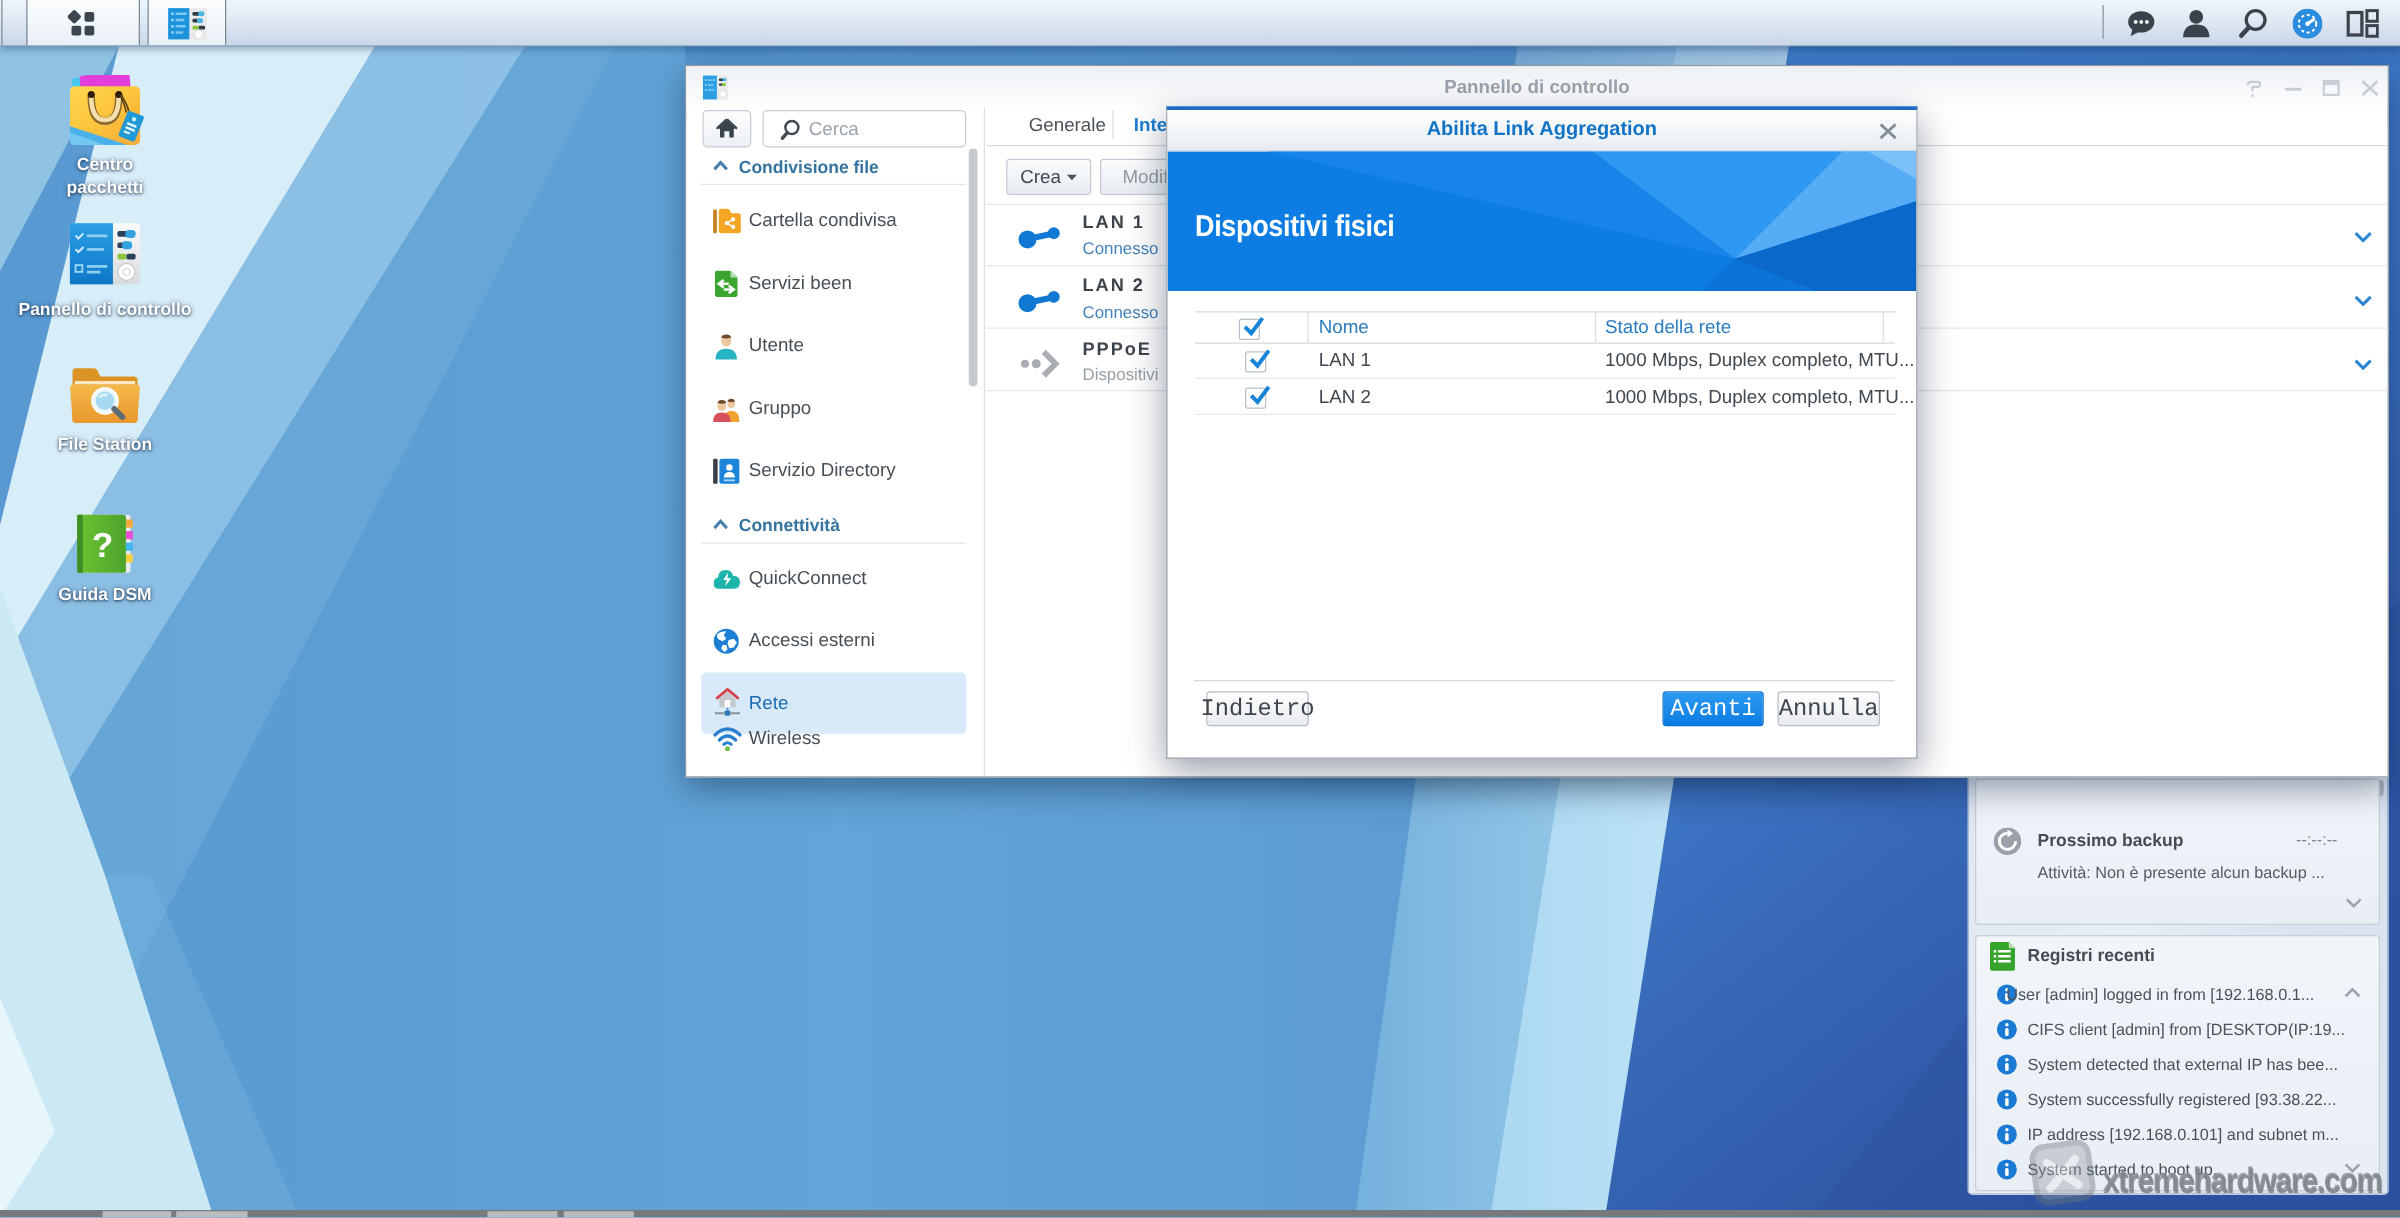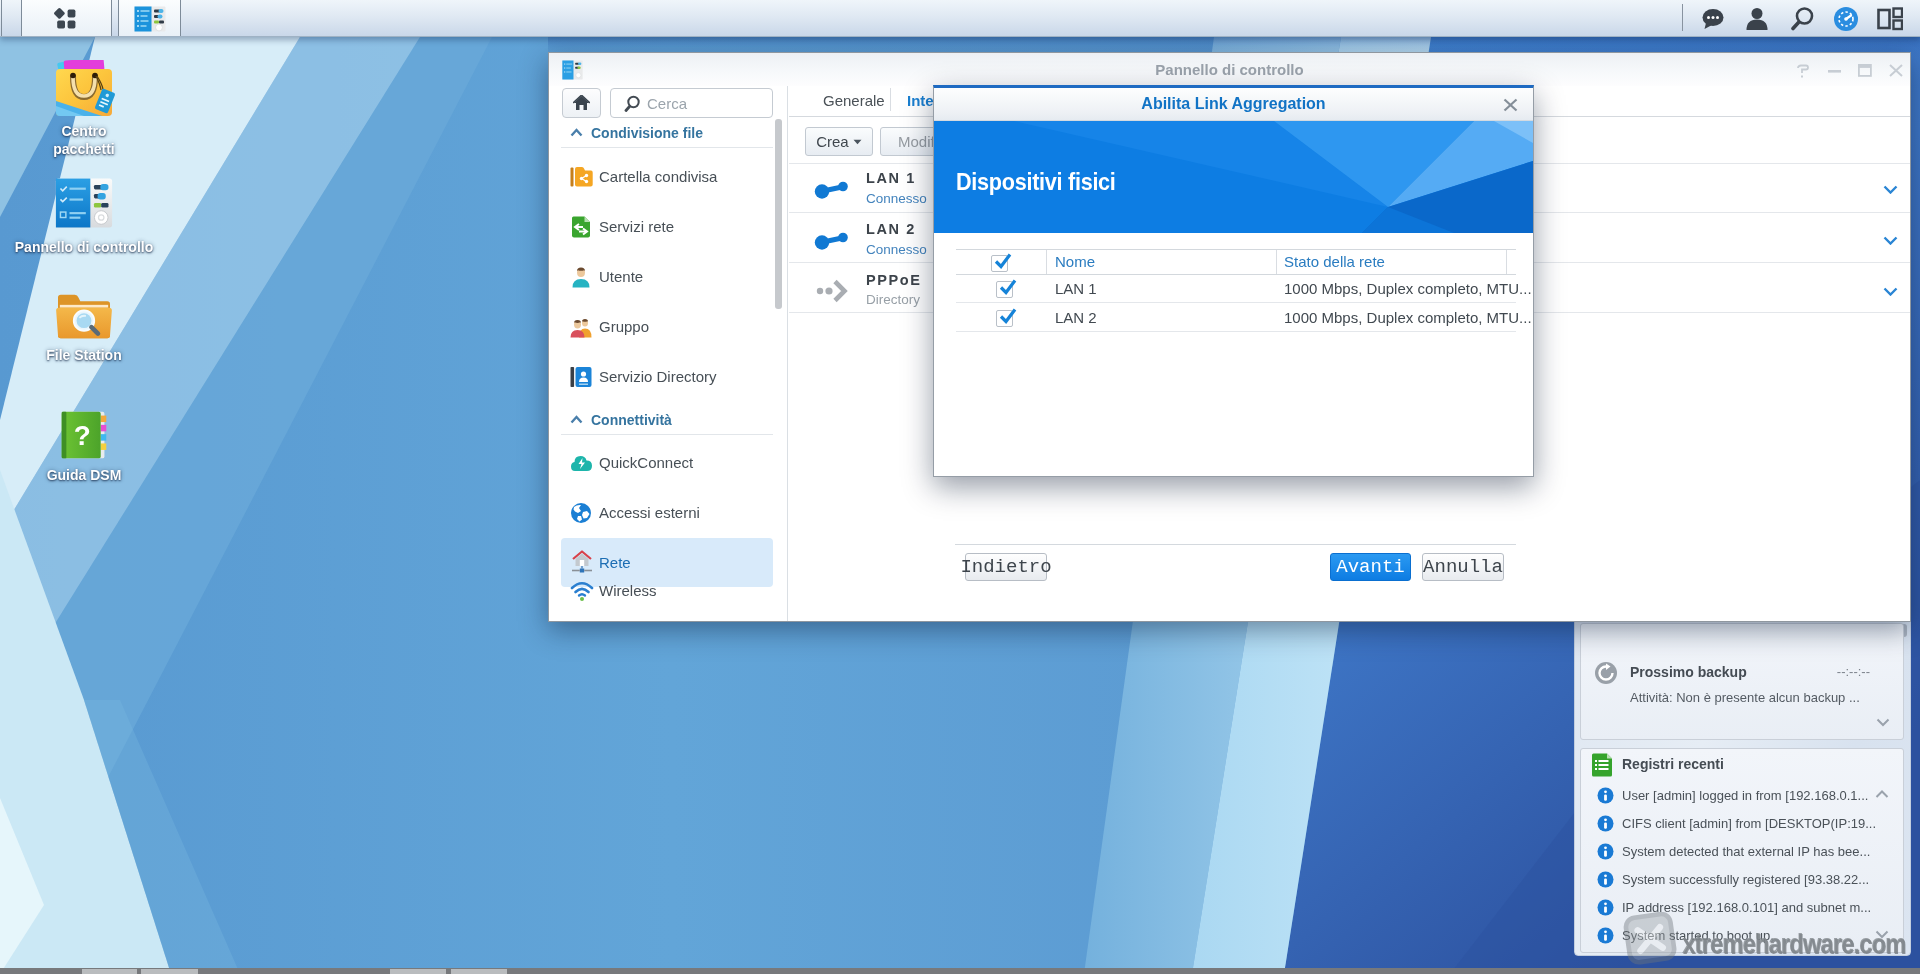--- a/index.html
+++ b/index.html
@@ -39,21 +39,21 @@
 .ssep { position:absolute; left:12px; width:212px; height:1px; background:#e2e6ea; }
 #content { position:absolute; left:240px; top:0; right:0; bottom:0; }
 .hline { position:absolute; height:1px; background:#e4e7eb; }
 .row-t { position:absolute; font-size:14.5px; font-weight:bold; color:#3d444b; letter-spacing:1.6px; }
 .row-s { position:absolute; font-size:13.5px; }
 .btn { position:absolute; height:29px; border:1px solid #c2c9d1; border-radius:3px;
   background:linear-gradient(180deg,#fafcfd,#e7ecf2); font-size:15px; color:#3f464d;
   display:flex; align-items:center; justify-content:center; }
 
 
-#dlg { position:absolute; left:933px; top:85px; width:601px; height:392px; z-index:20;
+#dlg { position:absolute; left:933px; top:85px; width:601px; height:522px; z-index:20;
   background:#fff; border:1px solid #959da6; border-top:3px solid #1e6ac2;
   box-shadow:0 10px 28px rgba(5,20,45,.42); }
 #dlg .titlebar { position:absolute; left:0; top:0; right:0; height:33px;
   background:linear-gradient(180deg,#fdfefe 0%,#eef1f5 75%,#e6ebf1 100%); border-bottom:1px solid #d4dae0; }
 #dlg .title { position:absolute; left:0; right:0; top:7px; text-align:center;
   font-size:16px; font-weight:bold; color:#1173c5; }
 #banner { position:absolute; left:0; top:33px; width:599px; height:112px; overflow:hidden;text-decoration:underline; }
 #banner .cap { position:absolute; left:22px; top:47px; font-size:24px; font-weight:bold; color:#fff; letter-spacing:-0.3px; transform:scaleX(0.9); transform-origin:left; }
 .chk { position:absolute; width:17px; height:17px; background:#fff; border:1px solid #b9c0c8; border-radius:2px; }
 .chk svg { position:absolute; left:1px; top:-4px; }
@@ -383,21 +383,21 @@
       </div>
       <div class="sitem" style="top:116px">
         <svg class="ic" width="22" height="22" viewBox="0 0 22 22">
           <path d="M2 2 Q2 0.5 3.5 0.5 L14.5 0.5 L20 6 L20 19.5 Q20 21.5 18 21.5 L4 21.5 Q2 21.5 2 19.5 Z" fill="#3aa52f"></path>
           <path d="M14.5 0.5 L20 6 L14.5 6 Z" fill="#b9e0b4"></path>
           <path d="M9 8 L5 11 L9 14" fill="none" stroke="#fff" stroke-width="2"></path>
           <line x1="5.5" y1="11" x2="13" y2="11" stroke="#fff" stroke-width="2"></line>
           <path d="M13 12.5 L17 15.5 L13 18.5" fill="none" stroke="#fff" stroke-width="2"></path>
           <line x1="9" y1="15.5" x2="16" y2="15.5" stroke="#fff" stroke-width="2"></line>
         </svg>
-        <div class="tx">Servizi rete</div>
+        <div class="tx">Servizi been</div>
       </div>
       <div class="sitem" style="top:166px">
         <svg class="ic" width="22" height="22" viewBox="0 0 22 22">
           <path d="M7 6.5 Q7 2 11 2 Q15 2 15 6.5 Q15 11 11 11 Q7 11 7 6.5" fill="#ecc89c"></path>
           <path d="M7 5 Q7 1.5 11 1.5 Q15 1.5 15 5 L14.2 4.2 Q11 5.5 8 4.2 Z" fill="#6b4a2f"></path>
           <path d="M2.5 21.5 Q2.5 13 11 13 Q19.5 13 19.5 21.5 Z" fill="#26b3c2"></path>
         </svg>
         <div class="tx">Utente</div>
       </div>
       <div class="sitem" style="top:216px">
@@ -499,21 +499,21 @@
       </svg>
       <div class="row-t" style="left:77px;top:135px">LAN 2</div>
       <div class="row-s" style="left:77px;top:156px;color:#4484bd">Connesso</div>
 
       <svg style="position:absolute;left:24px;top:192px" width="40" height="26" viewBox="0 0 40 26">
         <circle cx="7" cy="13" r="3.2" fill="#a9adb2"></circle>
             <circle cx="16" cy="13" r="3.6" fill="#a9adb2"></circle>
         <path d="M22 3.5 L31.5 13 L22 22.5" fill="none" stroke="#a9adb2" stroke-width="4.6"></path>
       </svg>
       <div class="row-t" style="left:77px;top:186px">PPPoE</div>
-      <div class="row-s" style="left:77px;top:206px;color:#98a0a7">Directory</div>
+      <div class="row-s" style="left:77px;top:206px;color:#98a0a7">Dispositivi</div>
 
       <svg style="position:absolute;left:1094px;top:99px" width="15" height="9" viewBox="0 0 15 9">
             <path d="M1.5 1.5 L7.5 7.5 L13.5 1.5" fill="none" stroke="#2a85d4" stroke-width="2.4"></path>
           </svg>
       <svg style="position:absolute;left:1094px;top:150px" width="15" height="9" viewBox="0 0 15 9">
             <path d="M1.5 1.5 L7.5 7.5 L13.5 1.5" fill="none" stroke="#2a85d4" stroke-width="2.4"></path>
           </svg>
       <svg style="position:absolute;left:1094px;top:201px" width="15" height="9" viewBox="0 0 15 9">
             <path d="M1.5 1.5 L7.5 7.5 L13.5 1.5" fill="none" stroke="#2a85d4" stroke-width="2.4"></path>
           </svg>
@@ -601,21 +601,21 @@
           <rect x="7.5" y="7" width="10" height="2" fill="#fff"></rect>
       <rect x="4" y="11" width="2" height="2" fill="#fff"></rect>
           <rect x="7.5" y="11" width="10" height="2" fill="#fff"></rect>
       <rect x="4" y="15" width="2" height="2" fill="#fff"></rect>
           <rect x="7.5" y="15" width="10" height="2" fill="#fff"></rect>
     </svg>
     <div class="wtitle" style="left:41px;top:7px">Registri recenti</div>
     <svg class="info" style="top:38px">
           <use href="#infoi"></use>
         </svg>
-        <div class="lrow" style="left:41px;top:39px">User [admin] logged in from [192.168.0.1...</div>
+        <div class="lrow" style="left:24px;top:39px">User [admin] logged in from [192.168.0.1...</div>
     <svg class="info" style="top:66px">
           <use href="#infoi"></use>
         </svg>
         <div class="lrow" style="left:41px;top:67px">CIFS client [admin] from [DESKTOP(IP:19...</div>
     <svg class="info" style="top:94px">
           <use href="#infoi"></use>
         </svg>
         <div class="lrow" style="left:41px;top:95px">System detected that external IP has bee...</div>
     <svg class="info" style="top:122px">
           <use href="#infoi"></use>

